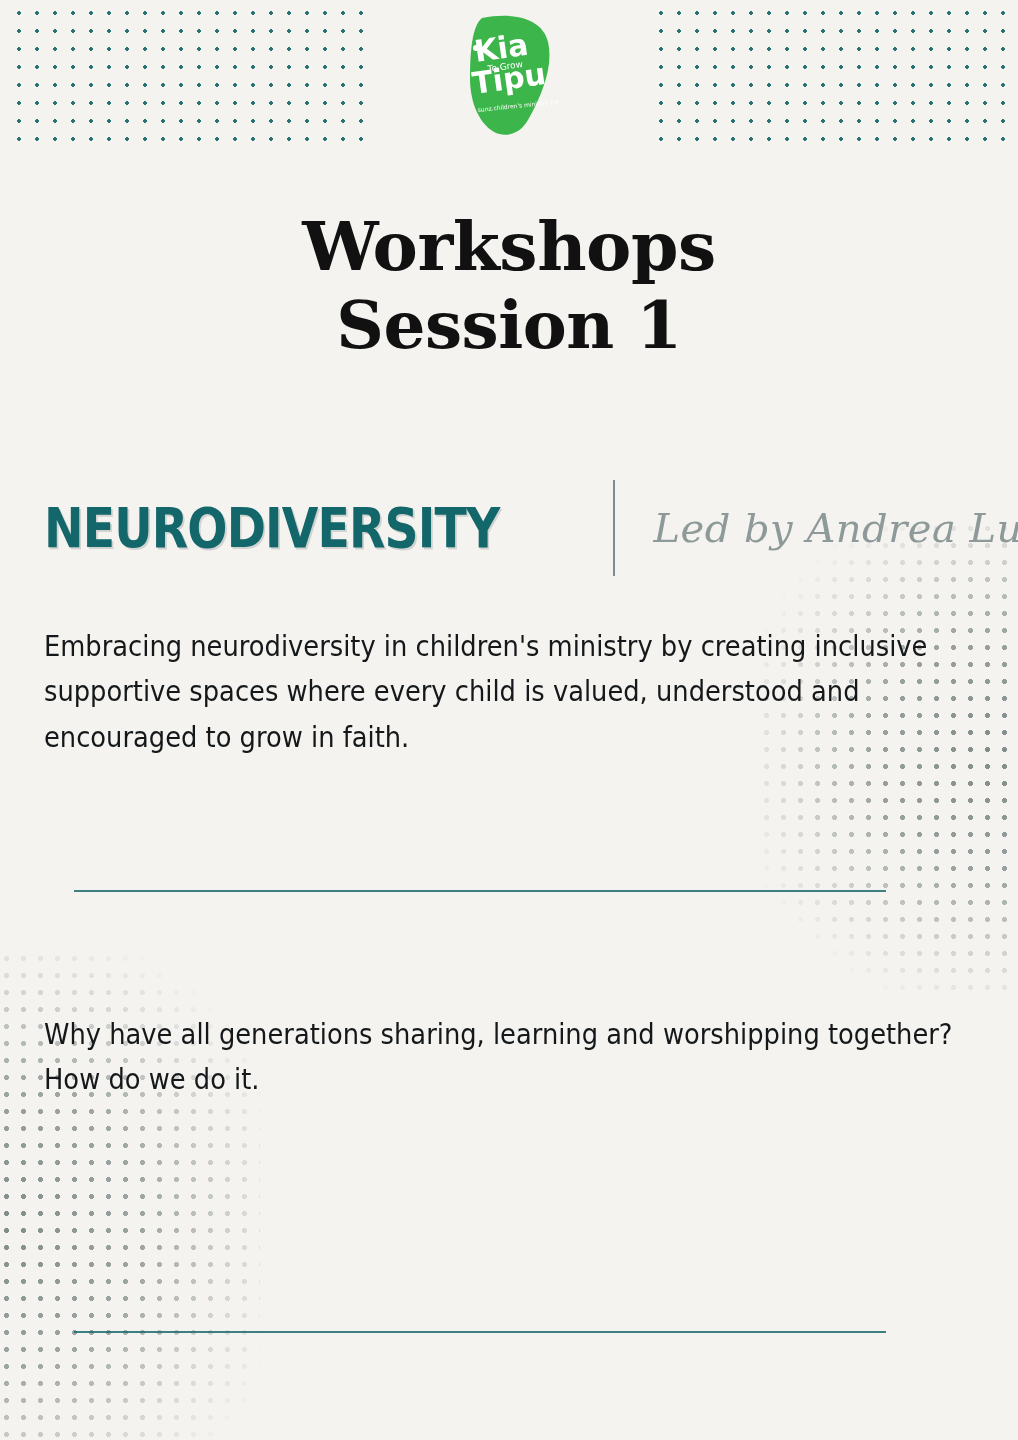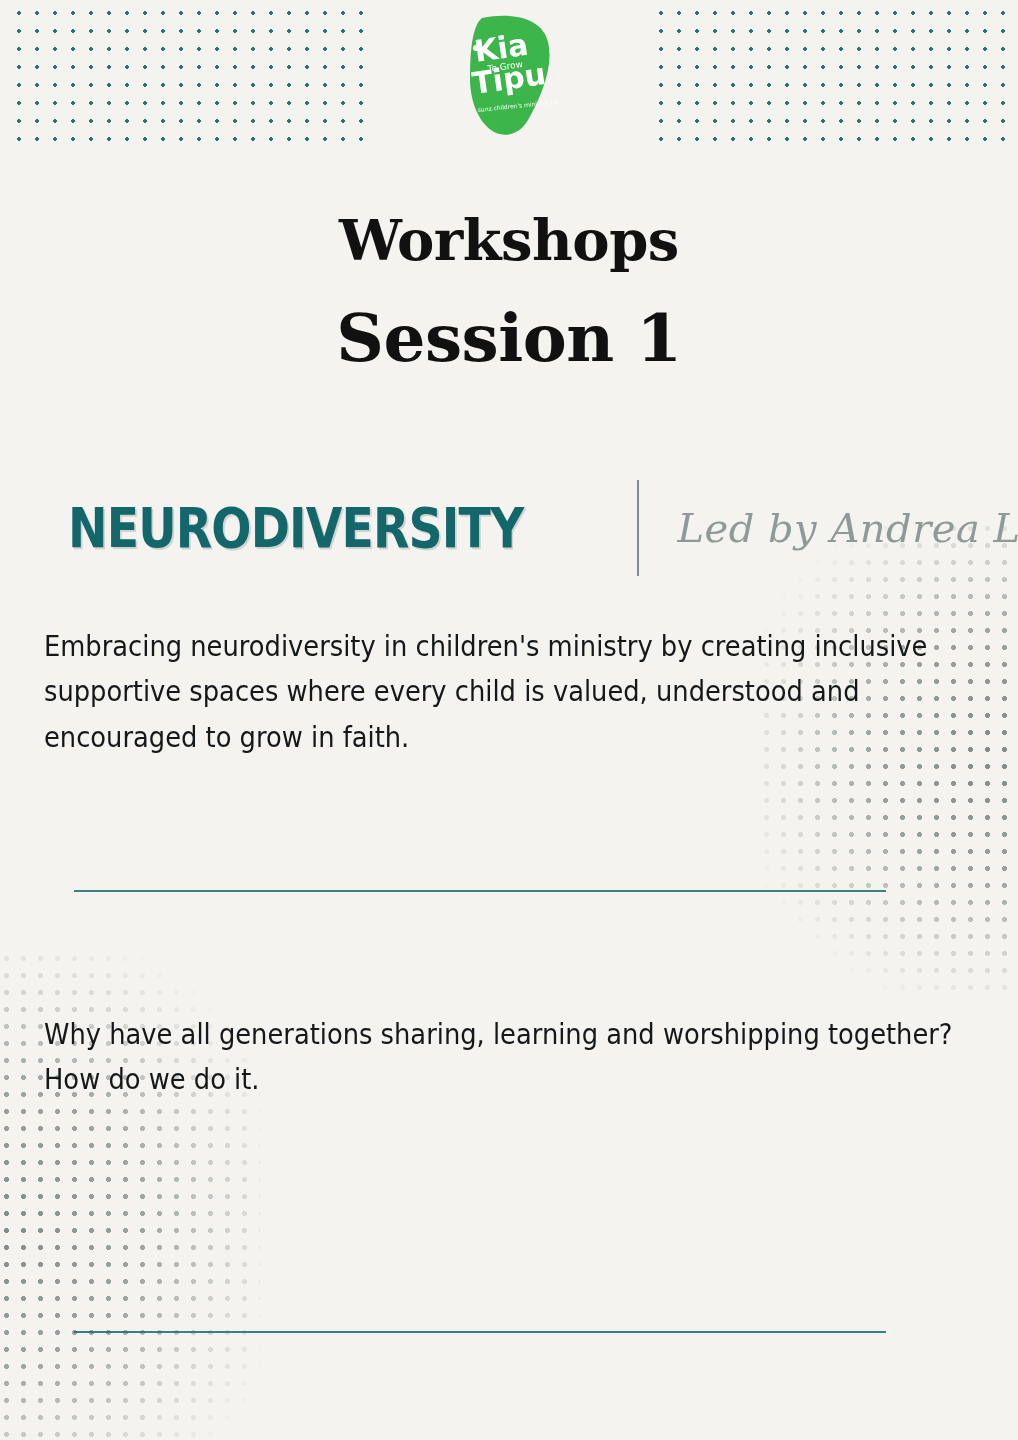--- a/index.html
+++ b/index.html
@@ -83,43 +83,42 @@
     position: absolute;
     top: 212px;
     left: 0;
     width: 1018px;
     text-align: center;
   }
   .title-line {
     font-family: "DejaVu Serif", "Liberation Serif", serif;
     font-weight: bold;
     color: #111111;
-    font-size: 56px;
+    font-size: 68px;
     line-height: 1.0;
     letter-spacing: -0.5px;
   }
   .title-line.second {
-    margin-top: 37px;
+    margin-top: 12px;
     font-size: 66px;
   }
 
   
   .section {
     position: absolute;
     left: 44px;
     width: 930px;
   }
   #section-0 { top: 478px; }
   #section-1 { top: 970px; }
 
   .section-head {
     display: flex;
     align-items: center;
     height: 100px;
-    margin-left: 24px;
   }
   .ws-name {
     font-family: "DejaVu Sans", sans-serif;
     font-weight: bold;
     font-size: 55px;
     letter-spacing: -1px;
     color: #13676b;
     transform: scaleX(0.86);
     transform-origin: left center;
     white-space: nowrap;

